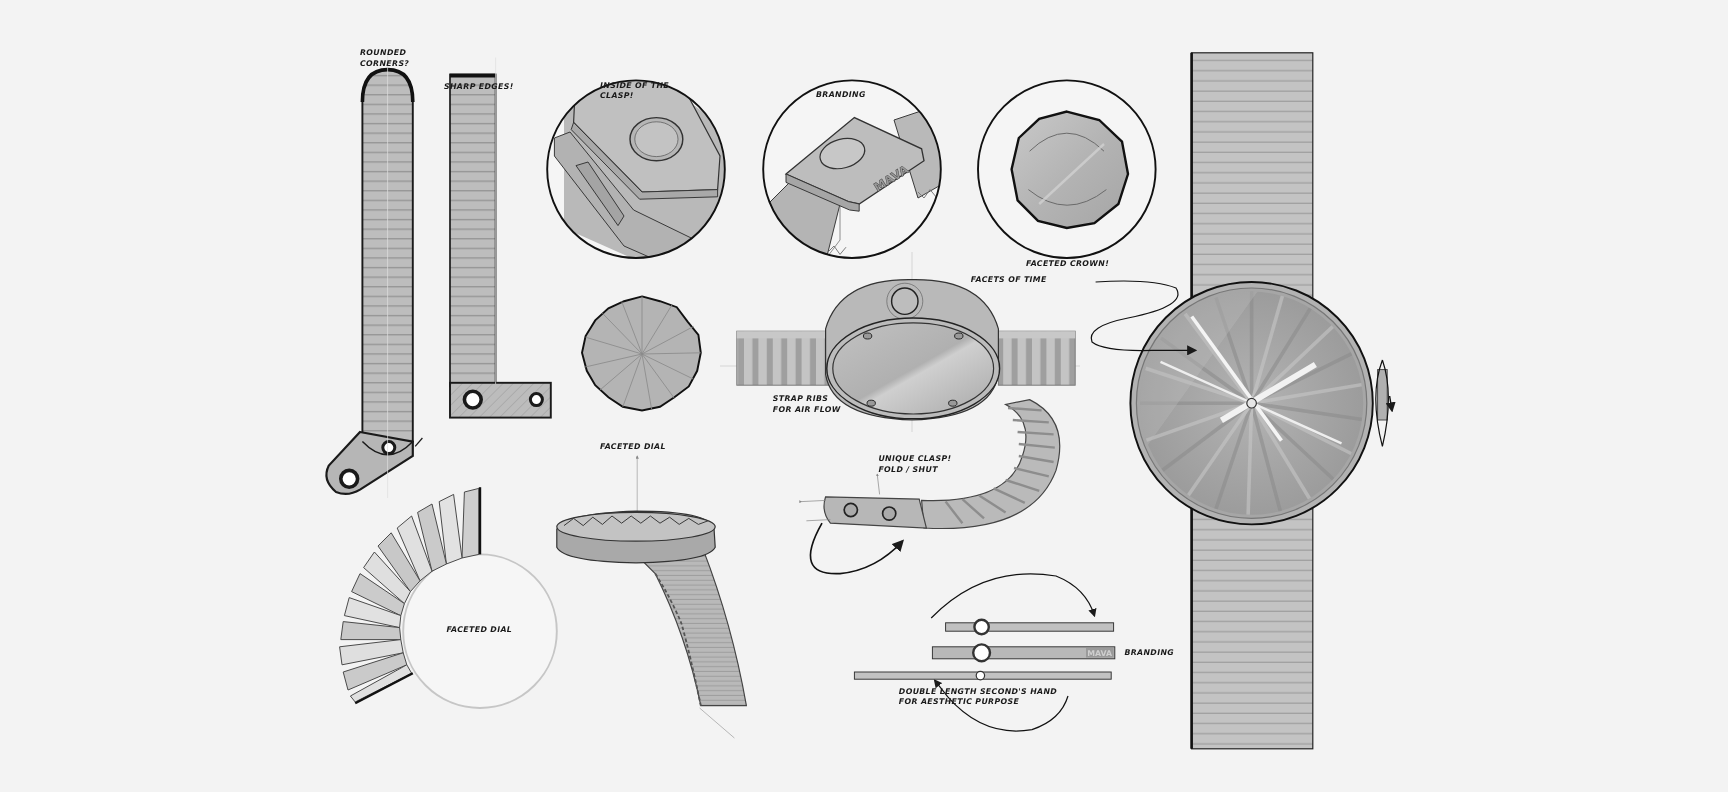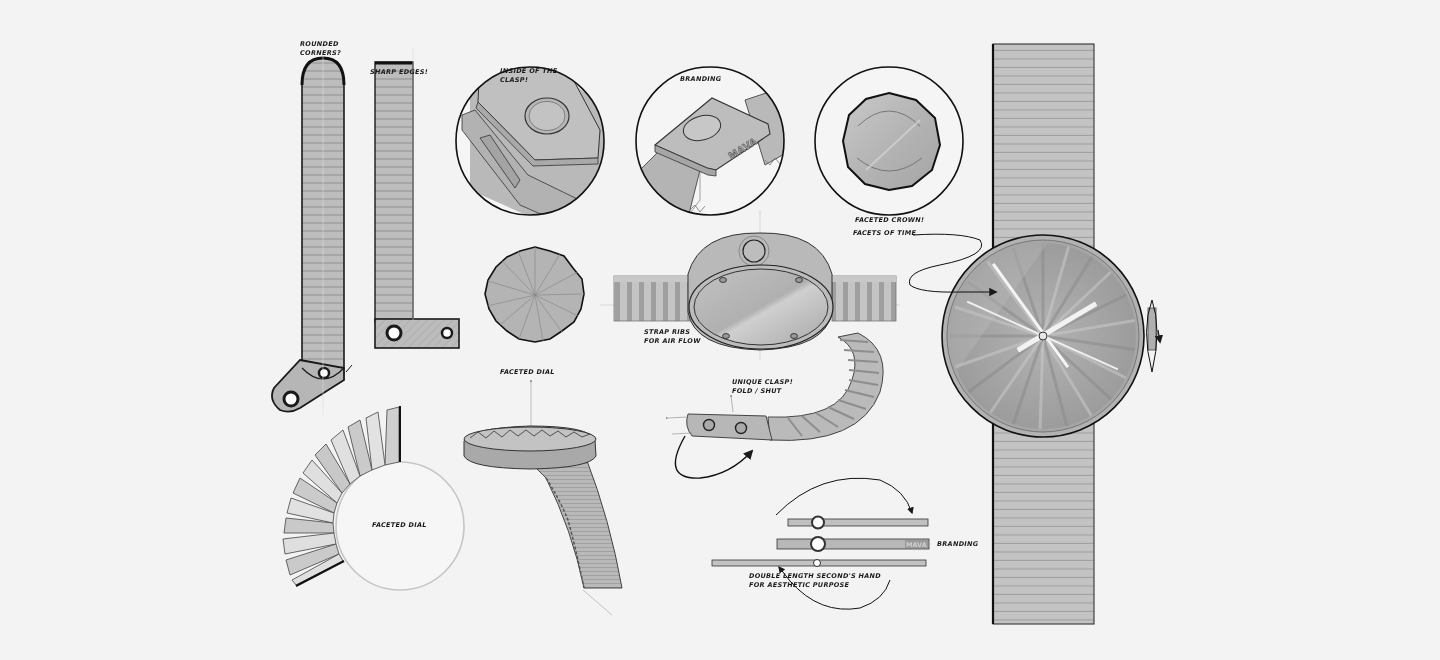--- a/index.html
+++ b/index.html
@@ -294,21 +294,21 @@
 
 <div class="note" style="left:300px;top:40px;width:50px;white-space:normal;">Rounded corners?</div>
 <div class="note" style="left:370px;top:40px;width:50px;margin-top:28px;">Sharp edges!</div>
 
 <div class="note" style="left:500px;top:67px;width:70px;">
   <div>Inside of the</div>
   <div>clasp!</div>
 </div>
 <div class="note" style="left:680px;top:75px;width:60px;">Branding</div>
 <div class="note" style="left:855px;top:192px;width:70px;margin-top:24px;">Faceted crown!</div>
-<div class="note" style="left:853px;top:229px;width:65px;">Facets of time</div>
+<div class="note" style="left:809px;top:229px;width:65px;">Facets of time</div>
 
 <div class="note" style="left:644px;top:328px;width:60px;">
   <div>Strap ribs</div>
   <div>for air flow</div>
 </div>
 
 <div class="note" style="left:500px;top:368px;width:60px;">Faceted dial</div>
 
 <div class="note" style="left:732px;top:378px;width:60px;">
   <div>Unique clasp!</div>

